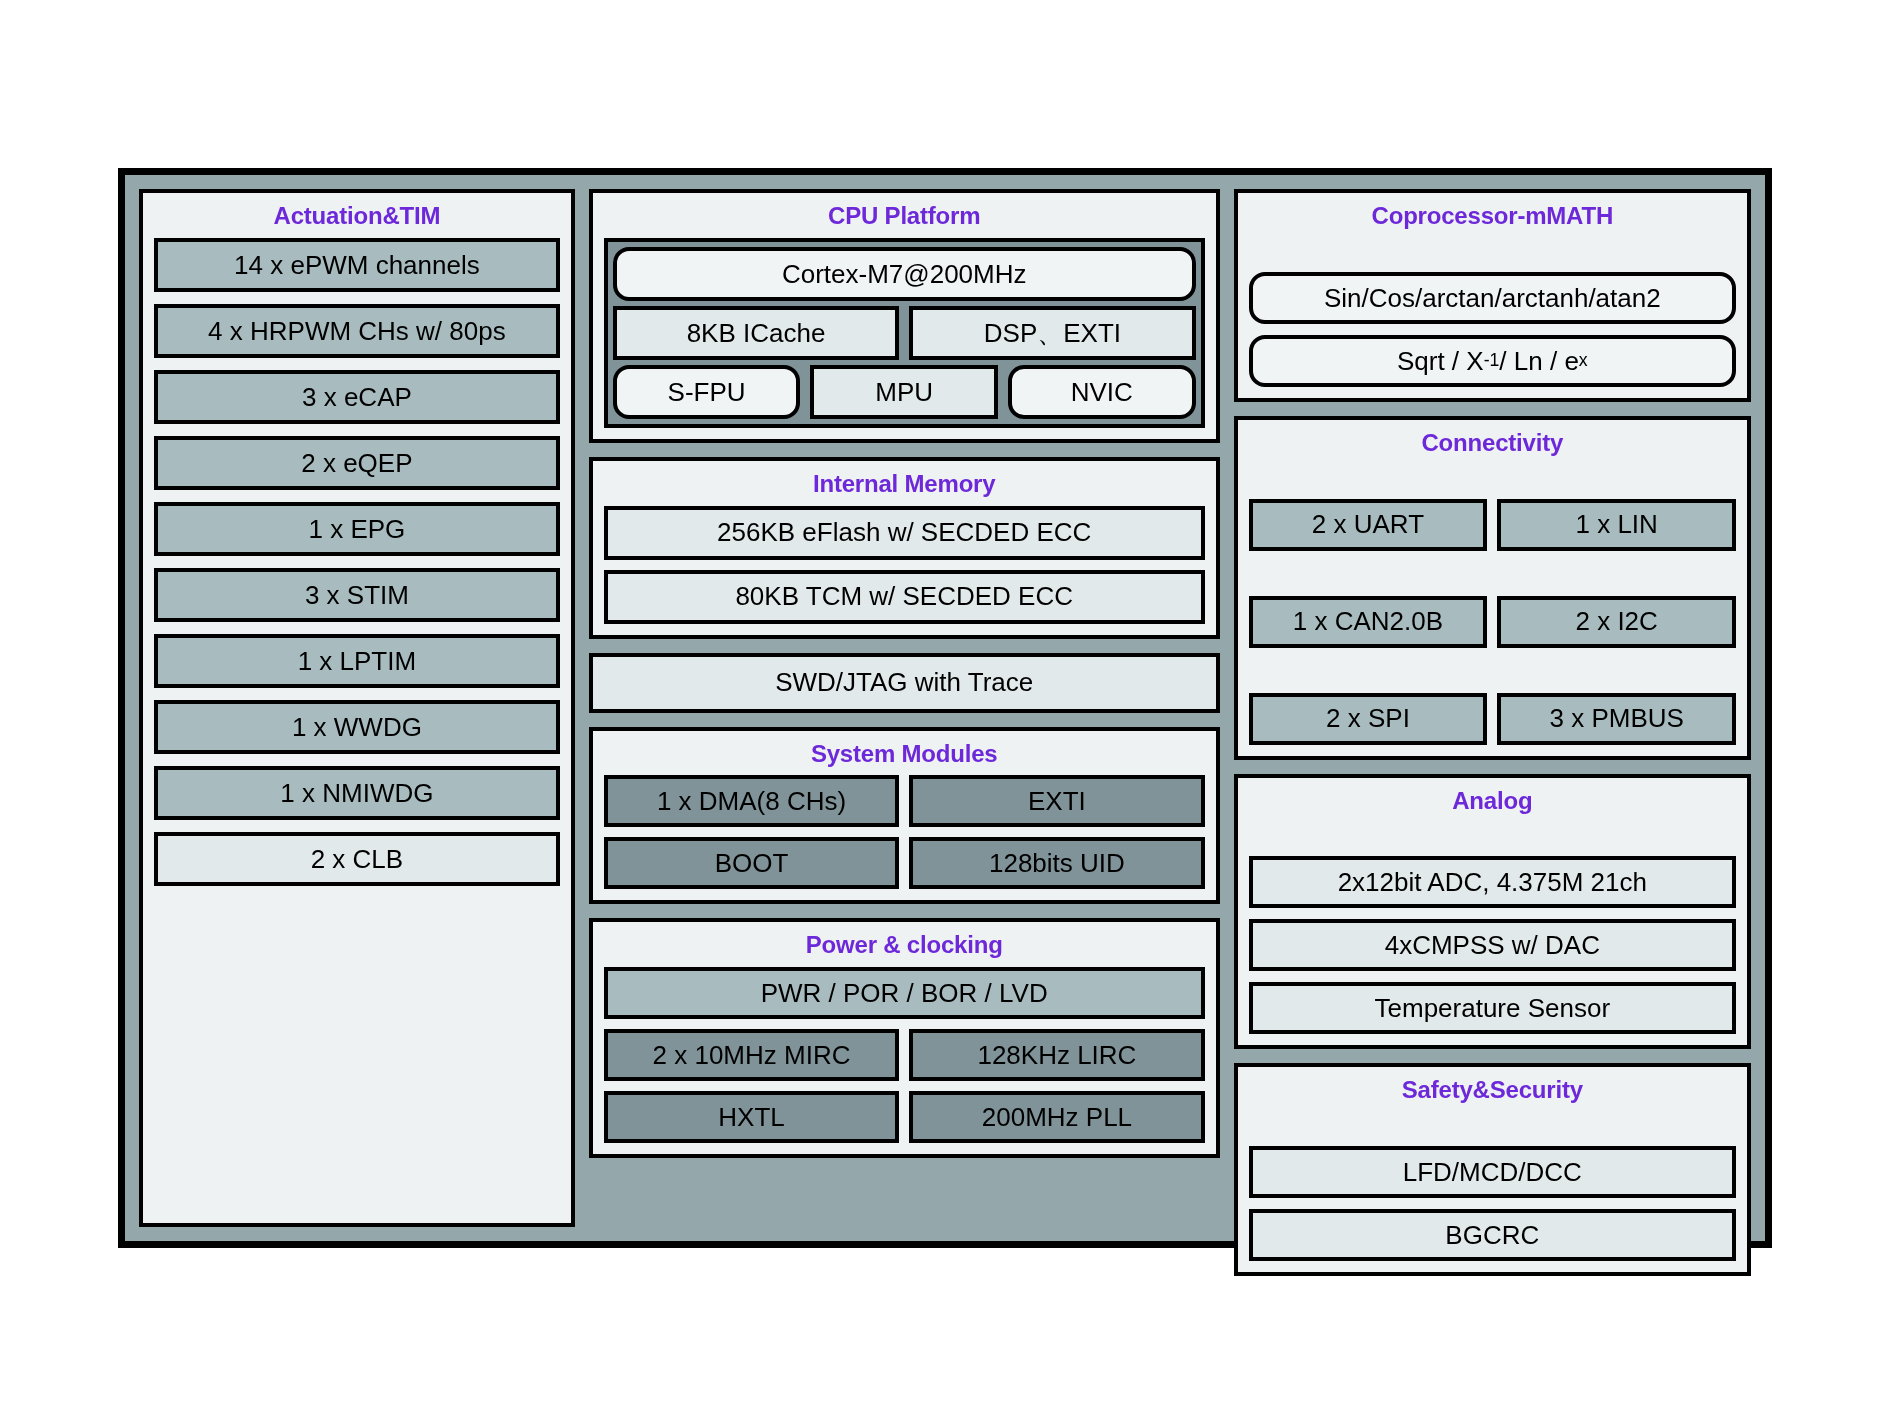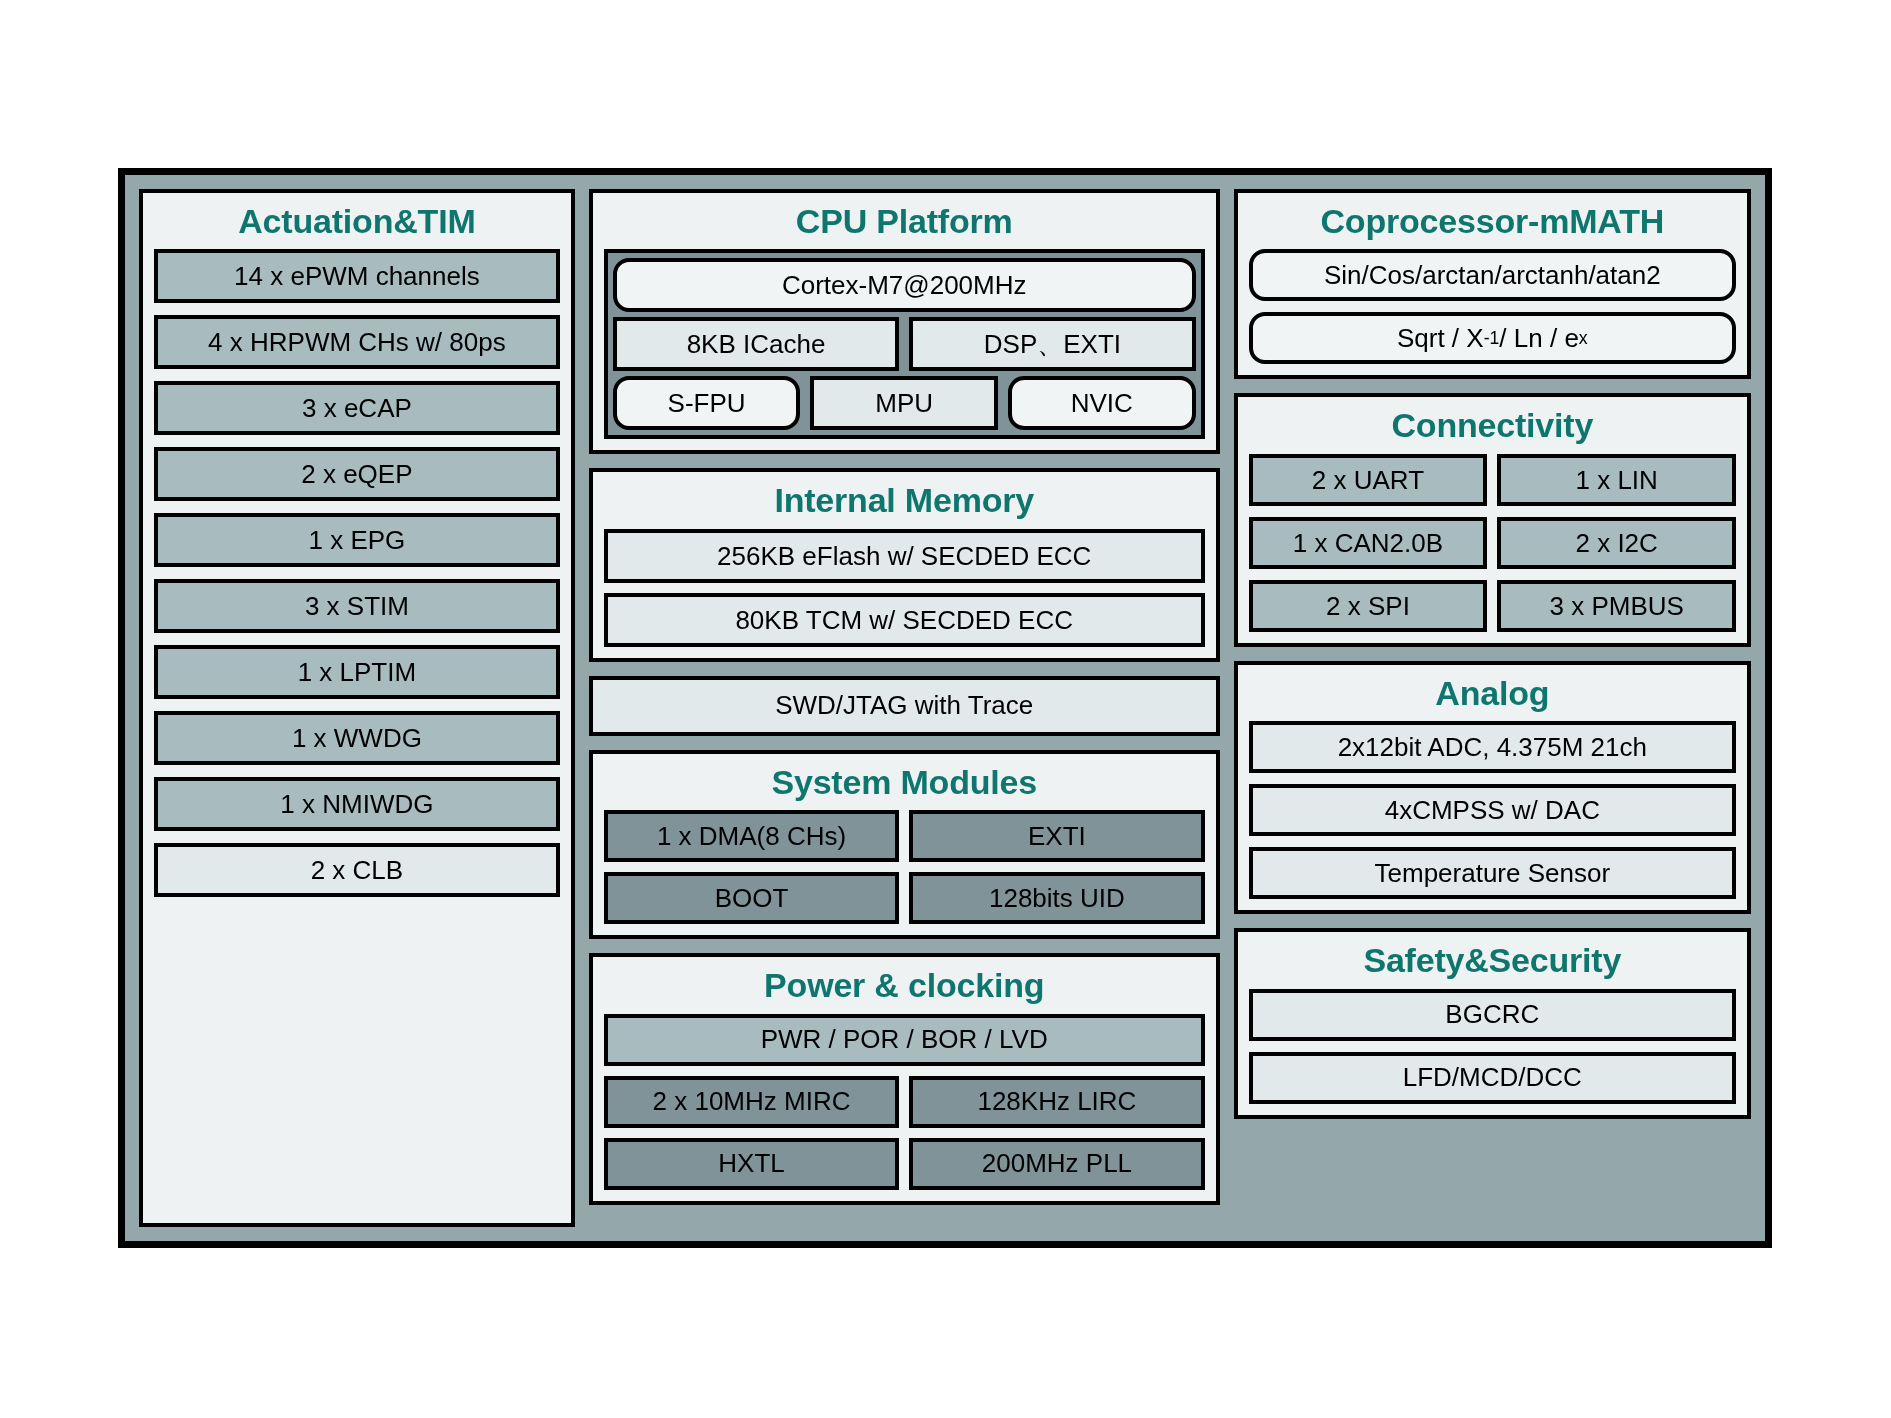--- a/index.html
+++ b/index.html
@@ -42,24 +42,24 @@
   
   .group {
     background: #eef2f3;
     border: 4px solid #000000;
     box-sizing: border-box;
     padding: 9px 11px 11px 11px;
     display: flex;
     flex-direction: column;
   }
   .group-title {
-    font-size: 34px;
+    font-size: 24px;
     font-weight: bold;
     text-align: center;
-    color: #0f766e;
+    color: #6d28d9;
     line-height: 1.16;
     margin-bottom: 8px;
     letter-spacing: -0.2px;
   }
 
   
   .cell {
     border: 4px solid #000000;
     box-sizing: border-box;
     display: flex;
@@ -115,21 +115,21 @@
     font-size: 26px;
   }
 
   #group-sysmod .cell { height: 52px; }
   #group-sysmod .row + .row { margin-top: 10px; }
 
   #group-power .cell { height: 52px; }
   #group-power .stack > * + * { margin-top: 10px; }
 
   
-  #col-right .group .cell { height: 52px; }
+  #col-right .group .cell { height: 52px; margin-top: 34px; }
   #col-right .group .stack > * + * { margin-top: 11px; }
   #group-conn .row + .row { margin-top: 11px; }
 
   sup { font-size: 0.68em; vertical-align: super; }
 </style>
 </head>
 <body>
 
 <div id="chip-frame">
 
@@ -240,20 +240,20 @@
       <div class="stack">
         <div class="cell t-light">2x12bit ADC, 4.375M 21ch</div>
         <div class="cell t-light">4xCMPSS w/ DAC</div>
         <div class="cell t-light">Temperature Sensor</div>
       </div>
     </div>
 
     <div class="group" id="group-safety">
       <div class="group-title">Safety&amp;Security</div>
       <div class="stack">
+        <div class="cell t-light">LFD/MCD/DCC</div>
         <div class="cell t-light">BGCRC</div>
-        <div class="cell t-light">LFD/MCD/DCC</div>
       </div>
     </div>
 
   </div>
 
 </div>
 
 </body></html>

